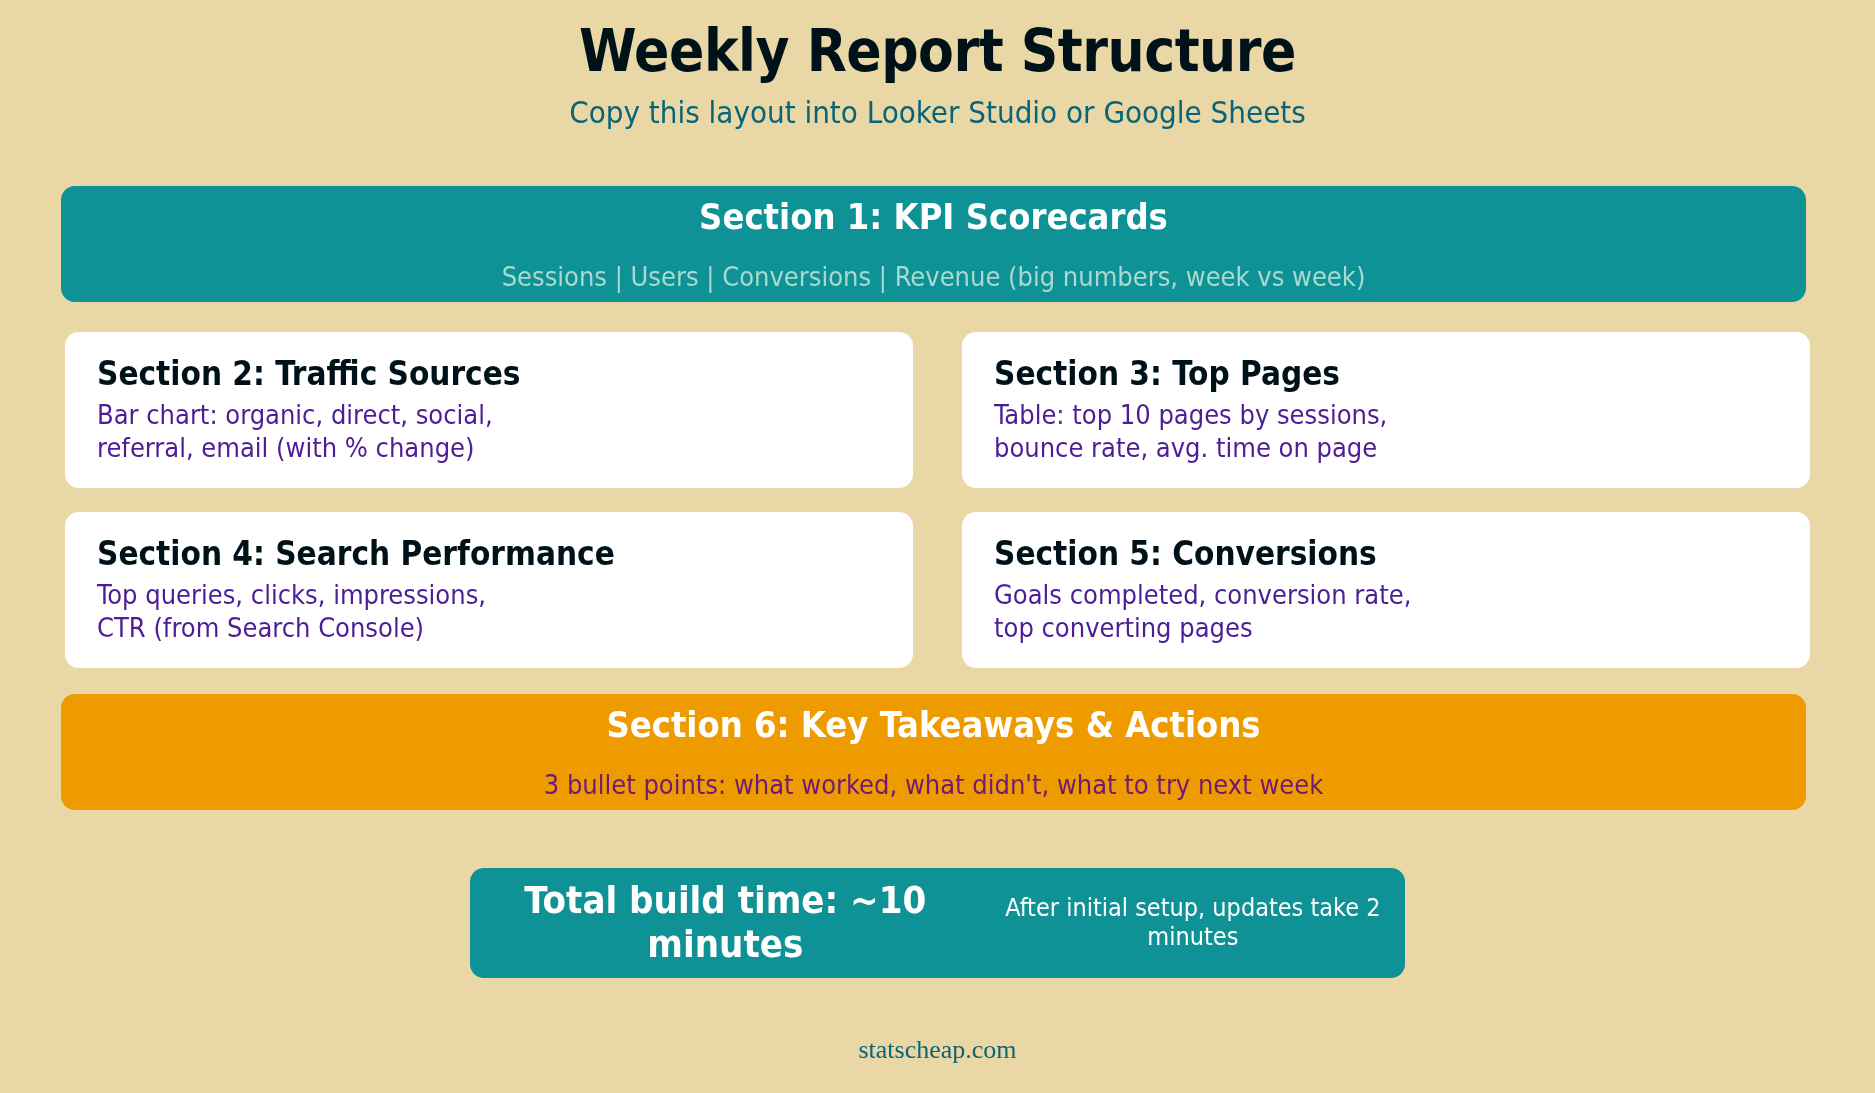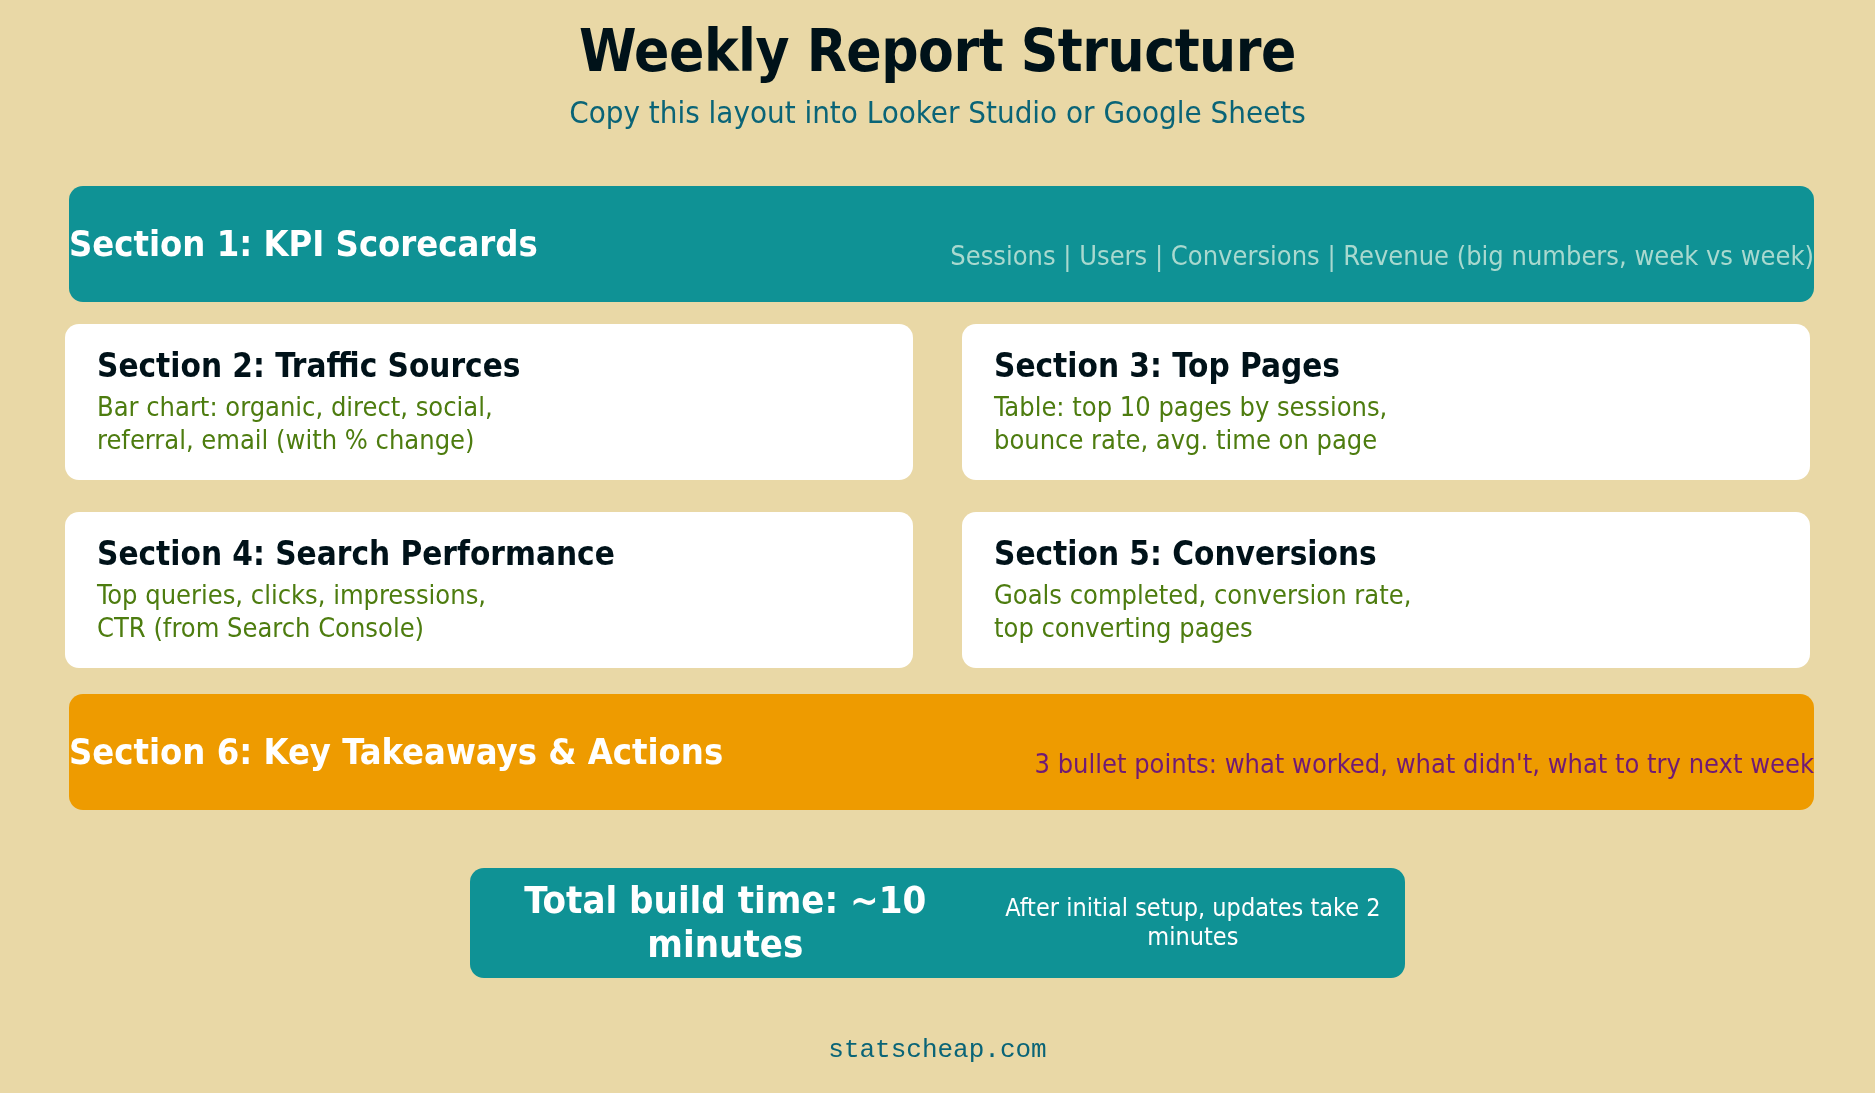--- a/index.html
+++ b/index.html
@@ -39,28 +39,29 @@
   .subtitle {
     font-size: 31px;
     color: #0a6477;
     margin-top: 12px;
     line-height: 1.1;
   }
 
   
   .band {
     position: absolute;
-    left: 69px;
+    left: 61px;
     width: 1745px;
     border-radius: 14px;
     box-sizing: border-box;
     text-align: center;
     display: flex;
+    flex-direction: column;
     align-items: center;
-    justify-content: space-between;
+    justify-content: center;
   }
   .band-title {
     font-size: 36px;
     font-weight: bold;
     line-height: 1.15;
   }
   .band-sub {
     font-size: 27px;
     line-height: 1.15;
     margin-top: 24px;
@@ -89,33 +90,33 @@
     position: absolute;
     width: 848px;
     height: 156px;
     background: #ffffff;
     border-radius: 14px;
     box-sizing: border-box;
     padding: 24px 32px 20px 32px;
   }
   .card.col-left  { left: 65px; }
   .card.col-right { left: 962px; }
-  .card.row-top    { top: 324px; }
+  .card.row-top    { top: 332px; }
   .card.row-bottom { top: 512px; }
 
   .card-title {
     font-size: 33px;
     font-weight: bold;
     color: #001219;
     line-height: 1.12;
     margin: 0 0 6px 0;
   }
   .card-body {
     font-size: 27px;
-    color: #4d7c0f;
+    color: #4c1d95;
     line-height: 1.22;
     white-space: pre-line;
     margin: 0;
   }
 
   
   #footer-box {
     position: absolute;
     left: 470px;
     top: 868px;
@@ -141,21 +142,21 @@
     margin-top: 0;
   }
 
   
   .site-credit {
     position: absolute;
     left: 0;
     top: 1035px;
     width: 1875px;
     text-align: center;
-    font-family: Liberation Mono, monospace;
+    font-family: Liberation Serif, serif;
     font-size: 26px;
     color: #0a6477;
   }
 </style>
 </head>
 <body>
 
 <div class="page">
 
   <div class="header">

